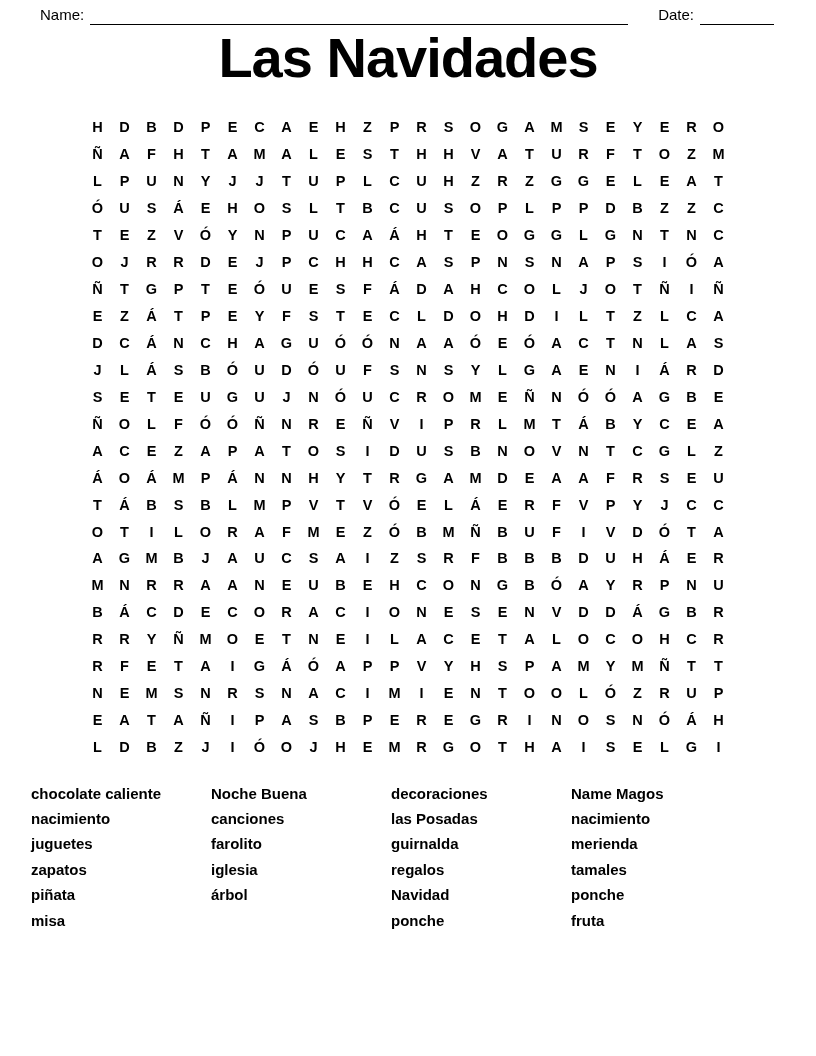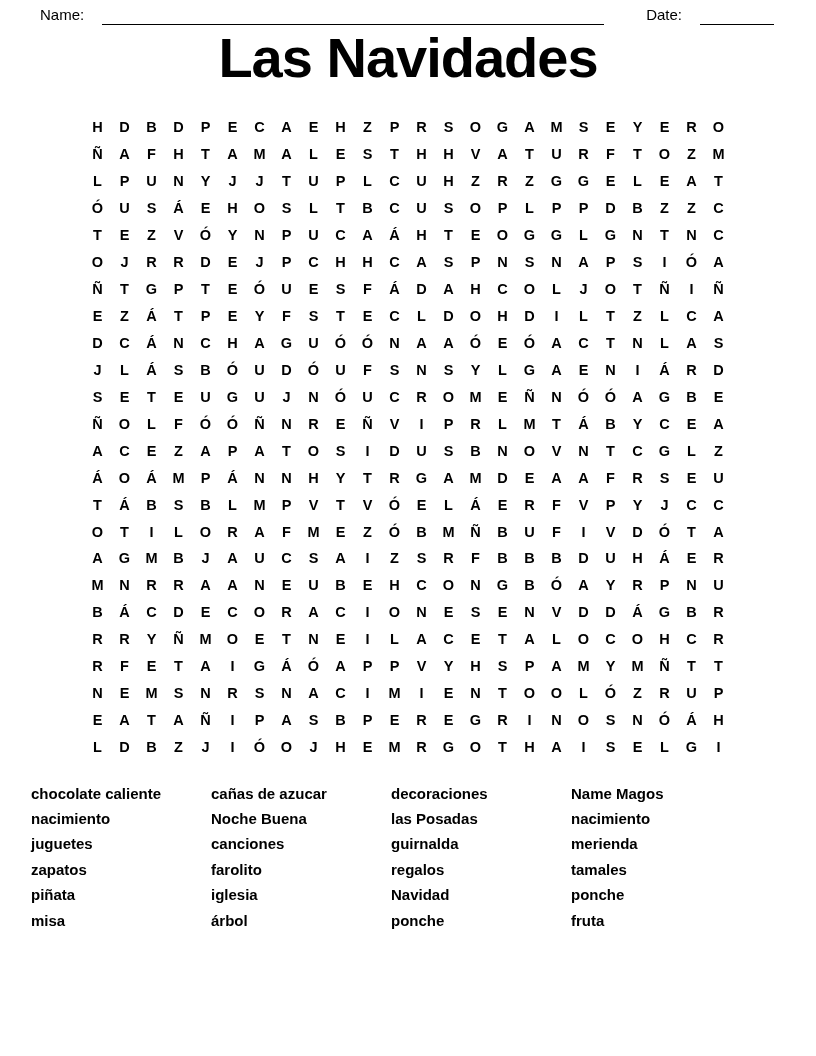--- a/index.html
+++ b/index.html
@@ -14,21 +14,20 @@
     font-family: "Liberation Sans", sans-serif;
     overflow: hidden;
   }
   
   .header {
     display: flex;
     align-items: flex-end;
     padding: 6px 42px 0 40px;
     font-size: 15px;
     line-height: 1.2;
-    gap: 12px;
   }
   .hdr-label { white-space: nowrap; padding-bottom: 1px; }
   .blank-line {
     border-bottom: 1.5px solid #000;
     height: 18px;
   }
   .name-line { flex: 1 1 auto; margin: 0 30px 0 6px; }
   .date-line { width: 74px; margin-left: 6px; }
   
   .title {
@@ -662,21 +661,20 @@
   <div class="word-bank">
     <div class="word-col">
         <div class="word">chocolate caliente</div>
         <div class="word">nacimiento</div>
         <div class="word">juguetes</div>
         <div class="word">zapatos</div>
         <div class="word">piñata</div>
         <div class="word">misa</div>
       </div>
     <div class="word-col">
-        <div class="word">cañas de azucar</div>
         <div class="word">Noche Buena</div>
         <div class="word">canciones</div>
         <div class="word">farolito</div>
         <div class="word">iglesia</div>
         <div class="word">árbol</div>
       </div>
     <div class="word-col">
         <div class="word">decoraciones</div>
         <div class="word">las Posadas</div>
         <div class="word">guirnalda</div>

